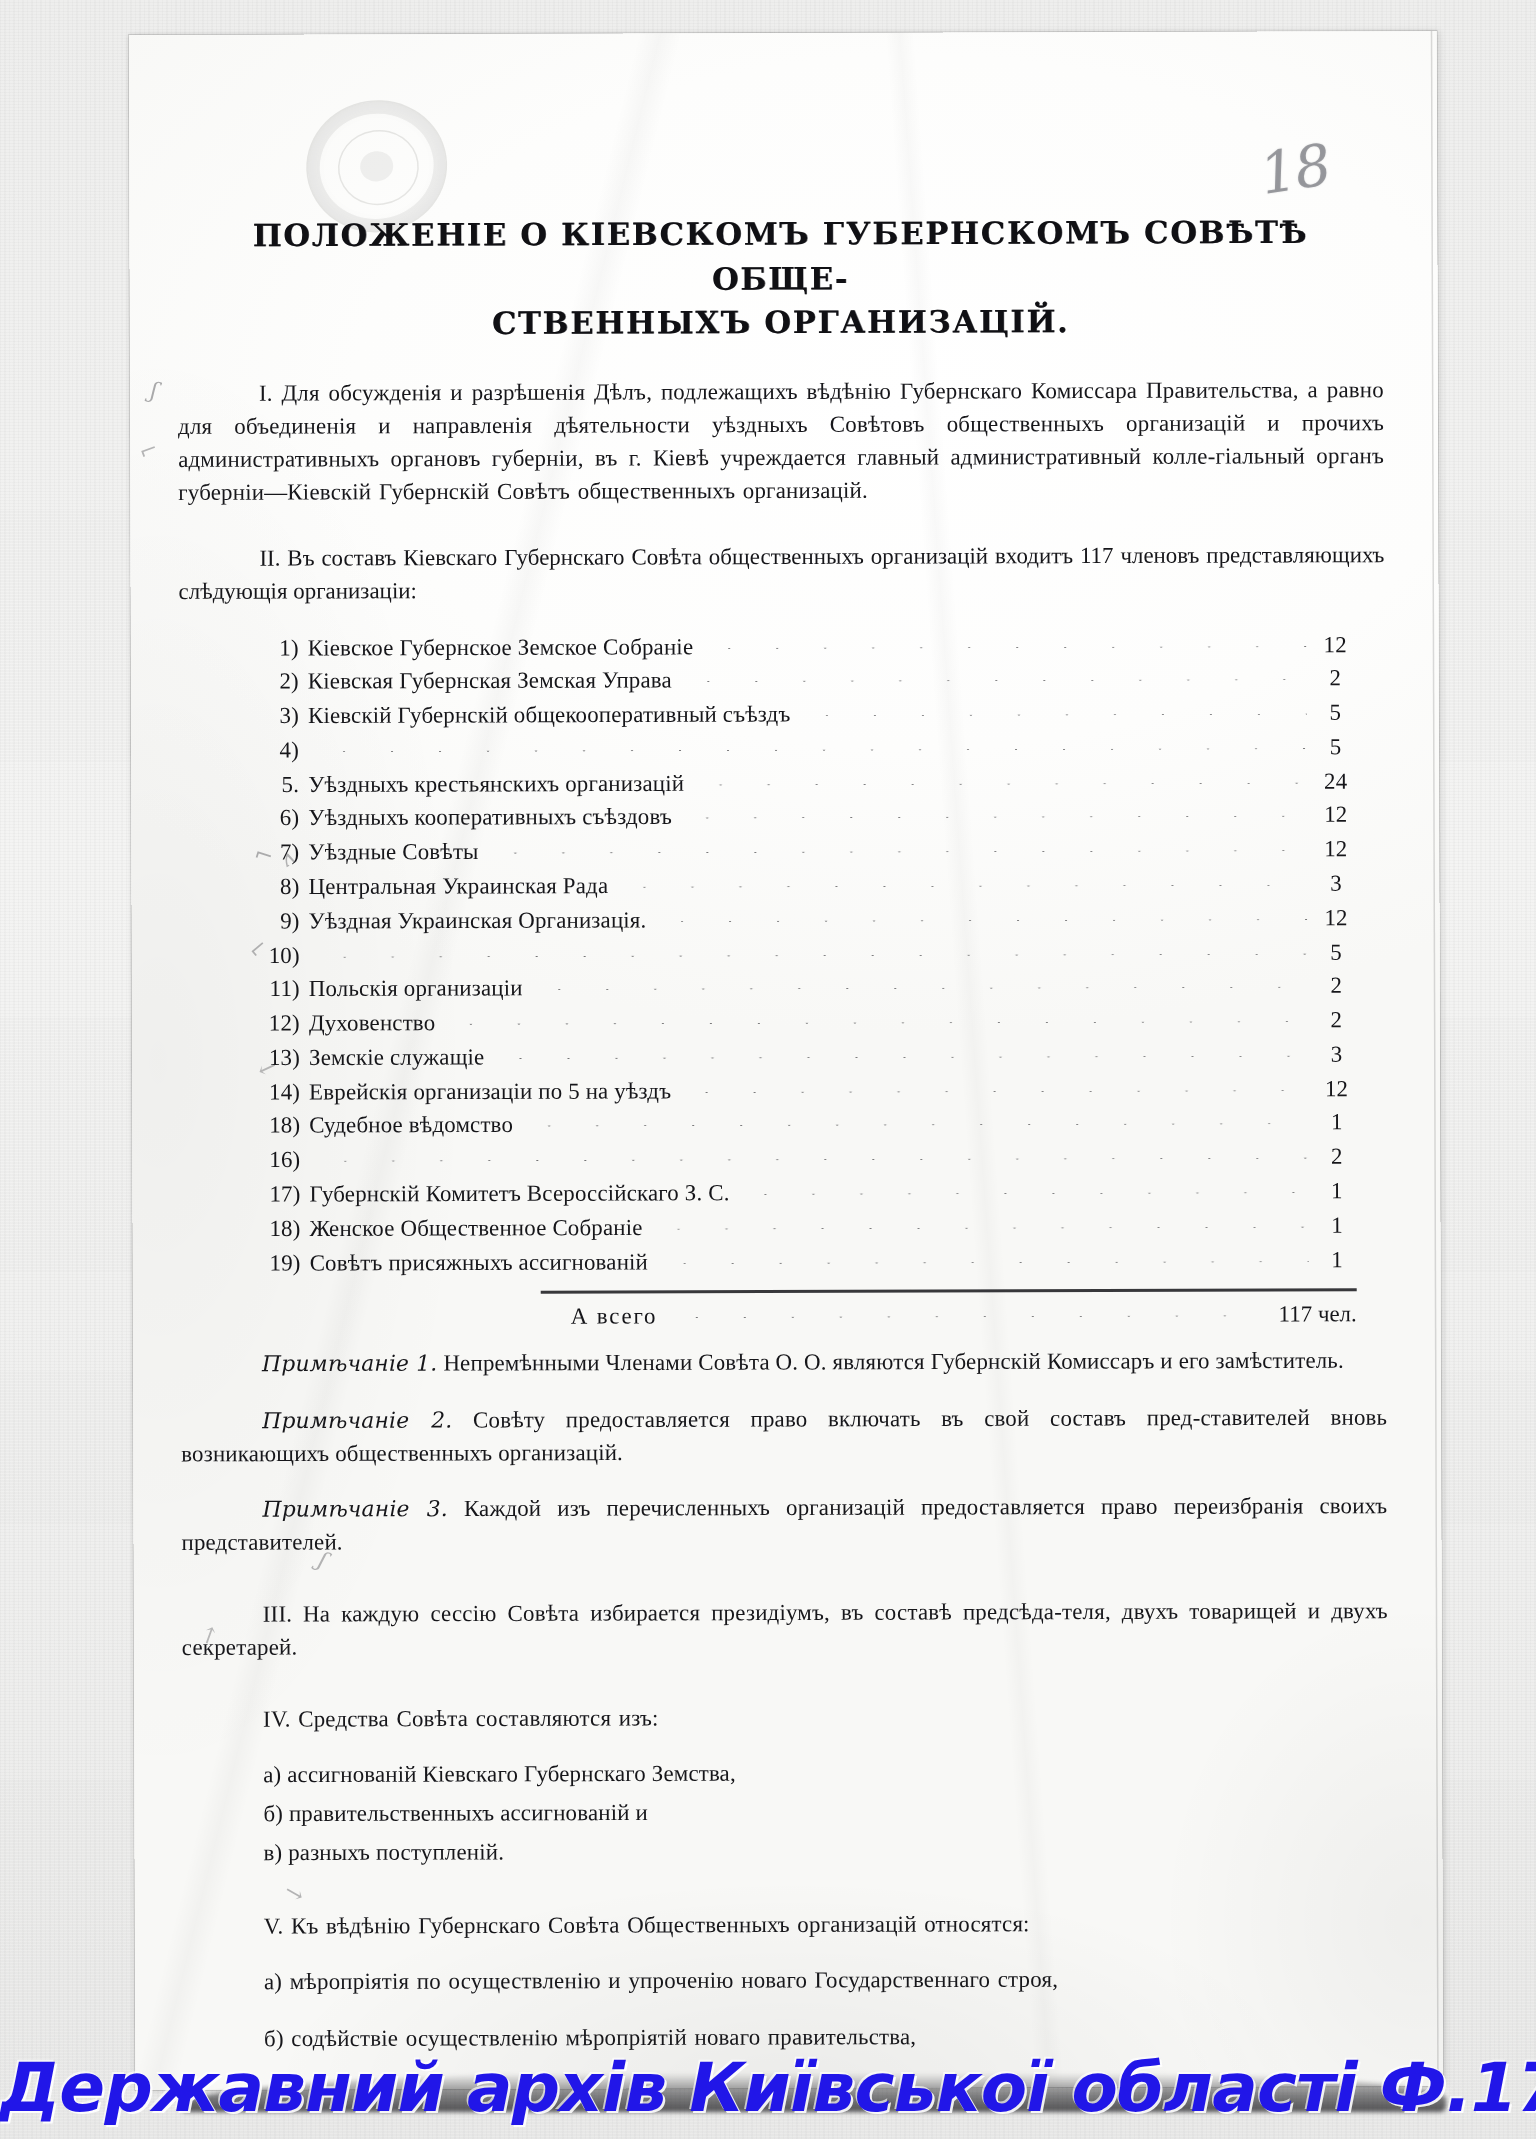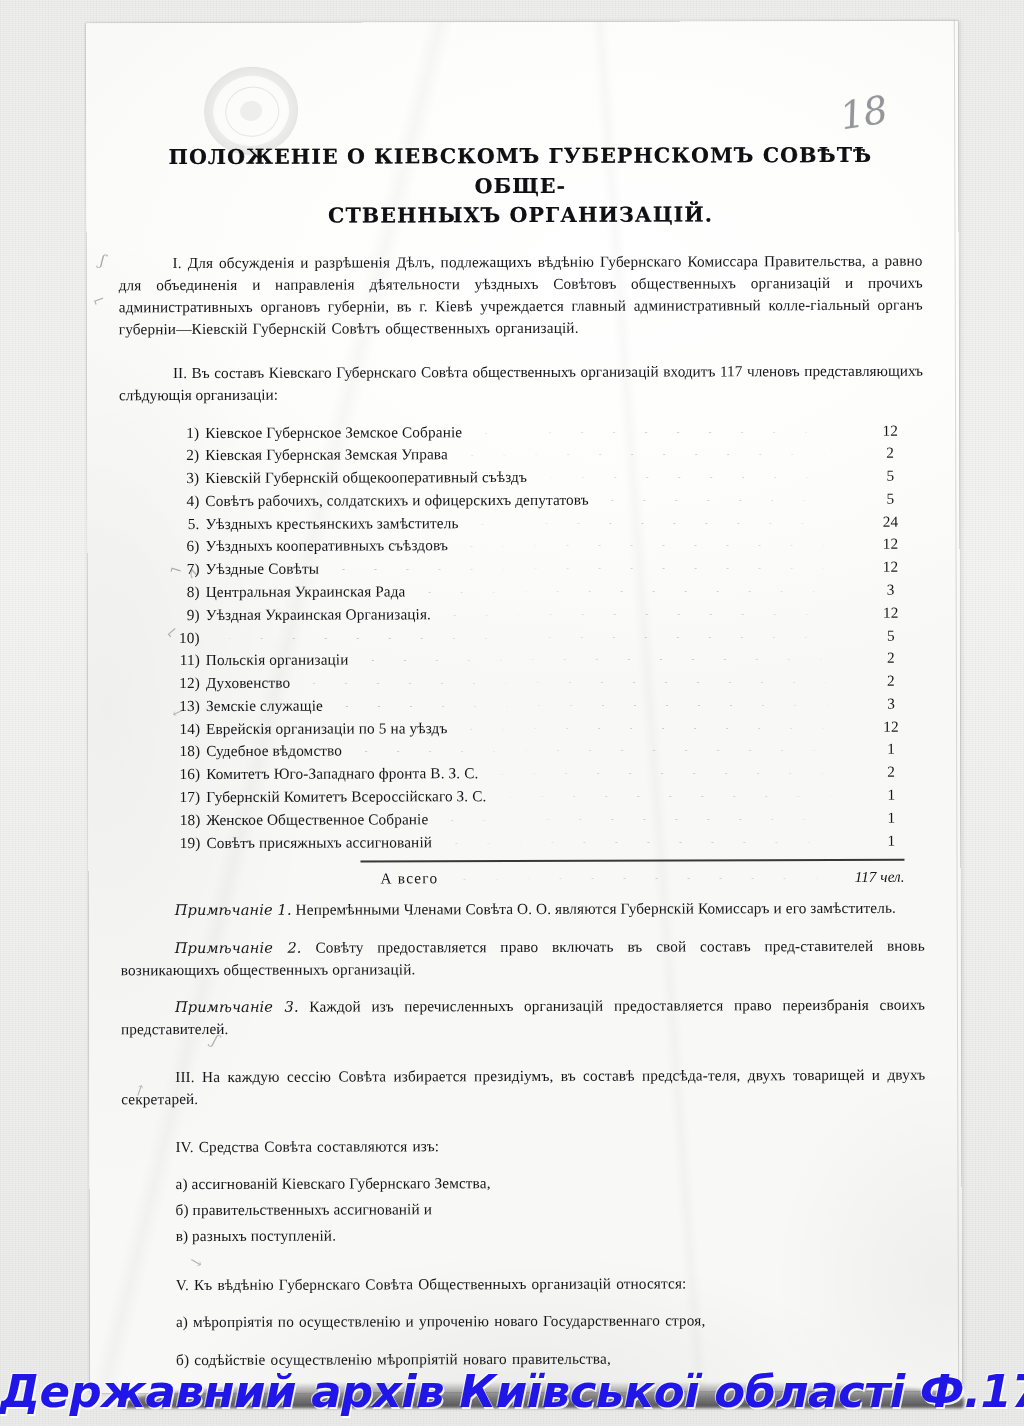--- a/index.html
+++ b/index.html
@@ -210,21 +210,21 @@
     display: flex;
     align-items: baseline;
     font-size: 15.3px;
     line-height: 1.6;
     padding-left: 260px;
     white-space: nowrap;
     margin-top: 4px;
   }
   .total-row .leader { margin: 0 8px 0 10px; }
   .total-row .total-label { letter-spacing: 1.2px; }
-  .total-row .total-value { padding-right: 20px; font-style: italic; }
+  .total-row .total-value { padding-right: 20px; }
 
   .note {
     font-size: 15.3px;
     line-height: 1.44;
     text-align: justify;
     text-indent: 54px;
     margin-top: 8px;
     letter-spacing: 0.1px;
   }
   .note:first-of-type { margin-top: 18px; }
@@ -323,27 +323,26 @@
           <span class="org-count">2</span>
         </li>
         <li class="orgrow">
           <span class="org-num">3)</span>
           <span class="org-label">Кіевскій Губернскій общекооперативный съѣздъ</span>
           <span class="leader"></span>
           <span class="org-count">5</span>
         </li>
         <li class="orgrow">
           <span class="org-num">4)</span>
-          <span class="org-label">Совѣтъ рабочихъ, солдатскихъ и офицерскихъ депутатовъ</span>
           <span class="leader"></span>
           <span class="org-count">5</span>
         </li>
         <li class="orgrow">
           <span class="org-num">5.</span>
-          <span class="org-label">Уѣздныхъ крестьянскихъ замѣститель</span>
+          <span class="org-label">Уѣздныхъ крестьянскихъ организацій</span>
           <span class="leader"></span>
           <span class="org-count">24</span>
         </li>
         <li class="orgrow">
           <span class="org-num">6)</span>
           <span class="org-label">Уѣздныхъ кооперативныхъ съѣздовъ</span>
           <span class="leader"></span>
           <span class="org-count">12</span>
         </li>
         <li class="orgrow">
@@ -394,21 +393,20 @@
           <span class="org-count">12</span>
         </li>
         <li class="orgrow">
           <span class="org-num">18)</span>
           <span class="org-label">Судебное вѣдомство</span>
           <span class="leader"></span>
           <span class="org-count">1</span>
         </li>
         <li class="orgrow">
           <span class="org-num">16)</span>
-          <span class="org-label">Комитетъ Юго-Западнаго фронта В. З. С.</span>
           <span class="leader"></span>
           <span class="org-count">2</span>
         </li>
         <li class="orgrow">
           <span class="org-num">17)</span>
           <span class="org-label">Губернскій Комитетъ Всероссійскаго З. С.</span>
           <span class="leader"></span>
           <span class="org-count">1</span>
         </li>
         <li class="orgrow">

